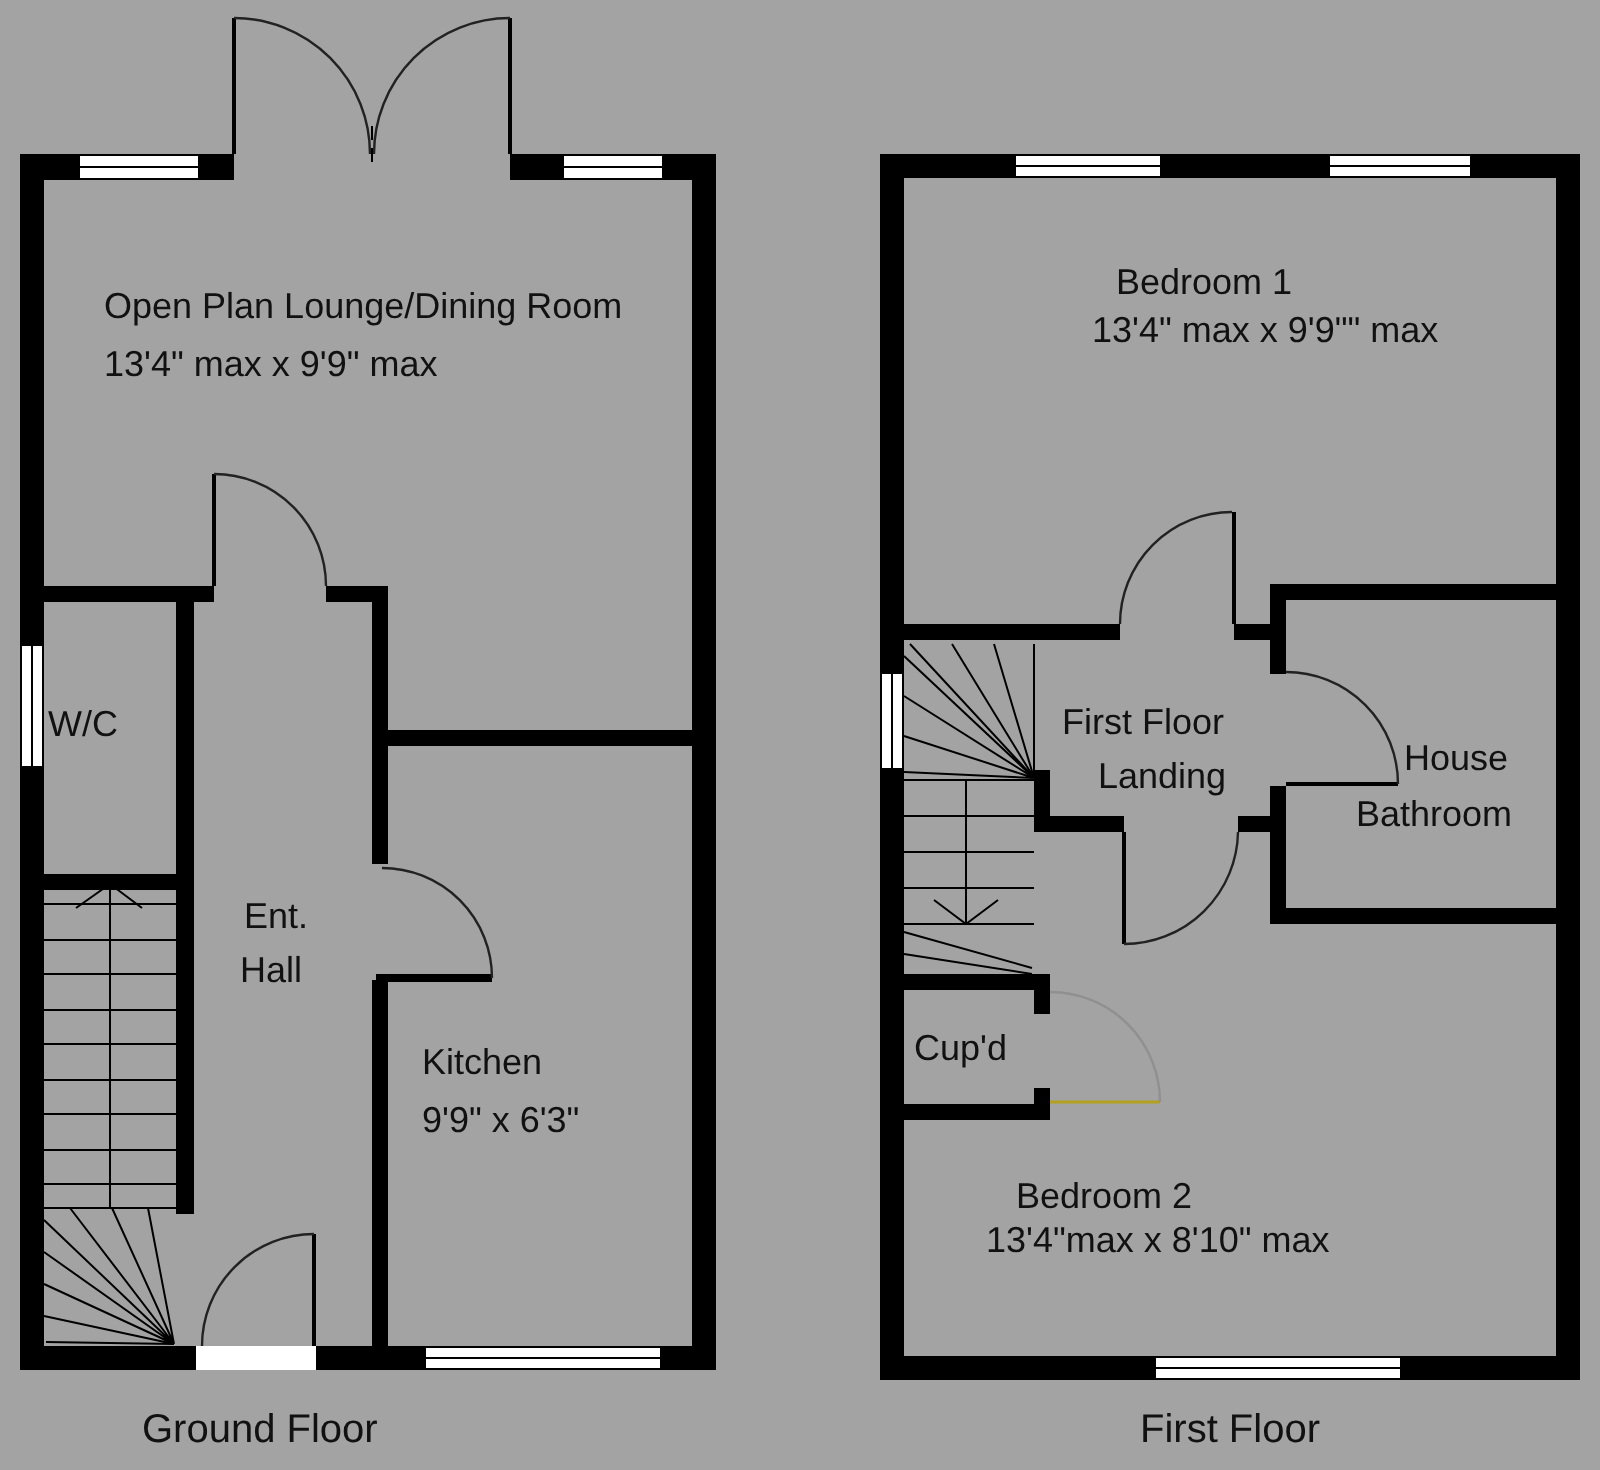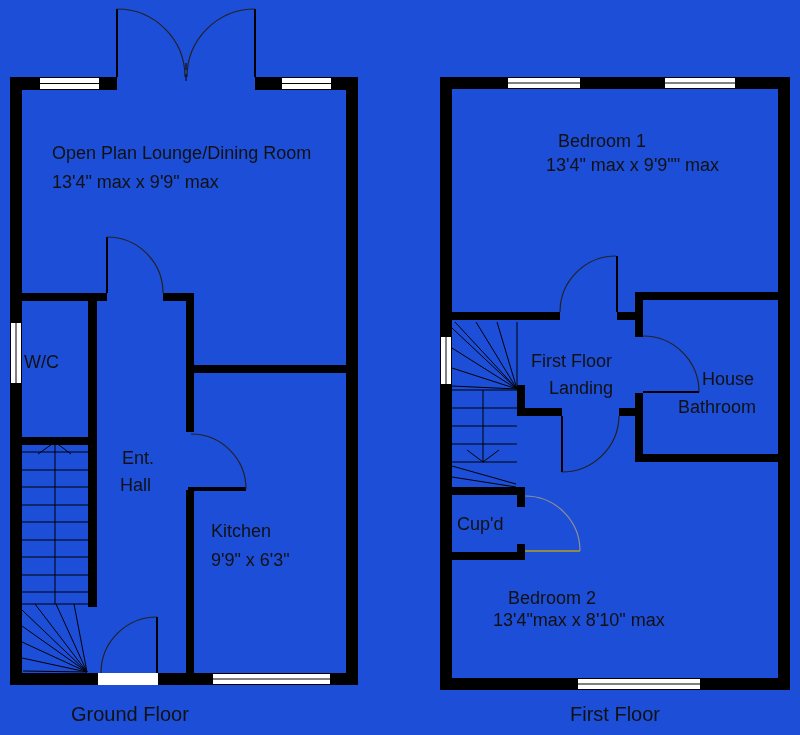--- a/index.html
+++ b/index.html
@@ -1,16 +1,16 @@
 <!DOCTYPE html>
 <html><head>
 <meta charset="utf-8">
 <style>
   html,body{margin:0;padding:0;background:#ffffff;}
-  .canvas{position:relative;width:800px;height:735px;background:#1d4ed8;
+  .canvas{position:relative;width:800px;height:735px;background:#a3a3a3;
           font-family:"Liberation Sans", sans-serif;}
   svg{display:block;}
   .wall{fill:#000000;stroke:none;}
   .winfill{fill:#ffffff;stroke:none;}
   .thin{stroke:#000000;stroke-width:1;fill:none;}
   .arc{stroke:#222222;stroke-width:1.2;fill:none;}
   .leaf{stroke:#000000;stroke-width:2;fill:none;}
   .leaf-thick{stroke:#000000;stroke-width:4;fill:none;}
   .cup-arc{stroke:#909090;stroke-width:1.2;fill:none;}
   .cup-leaf{stroke:#b3a01e;stroke-width:1.6;fill:none;}

